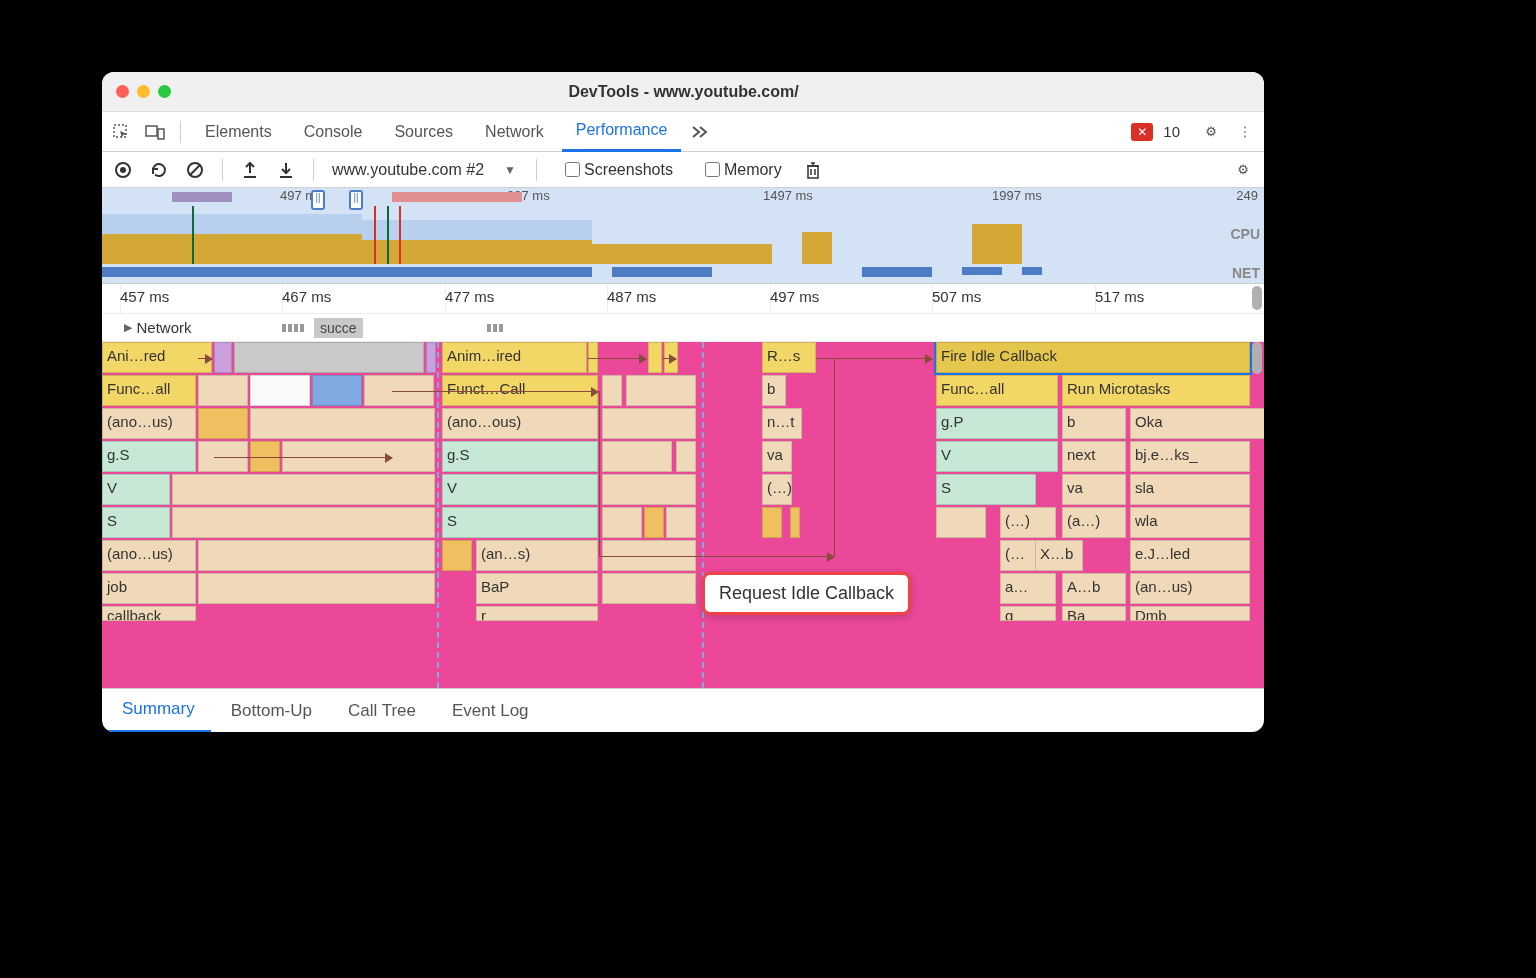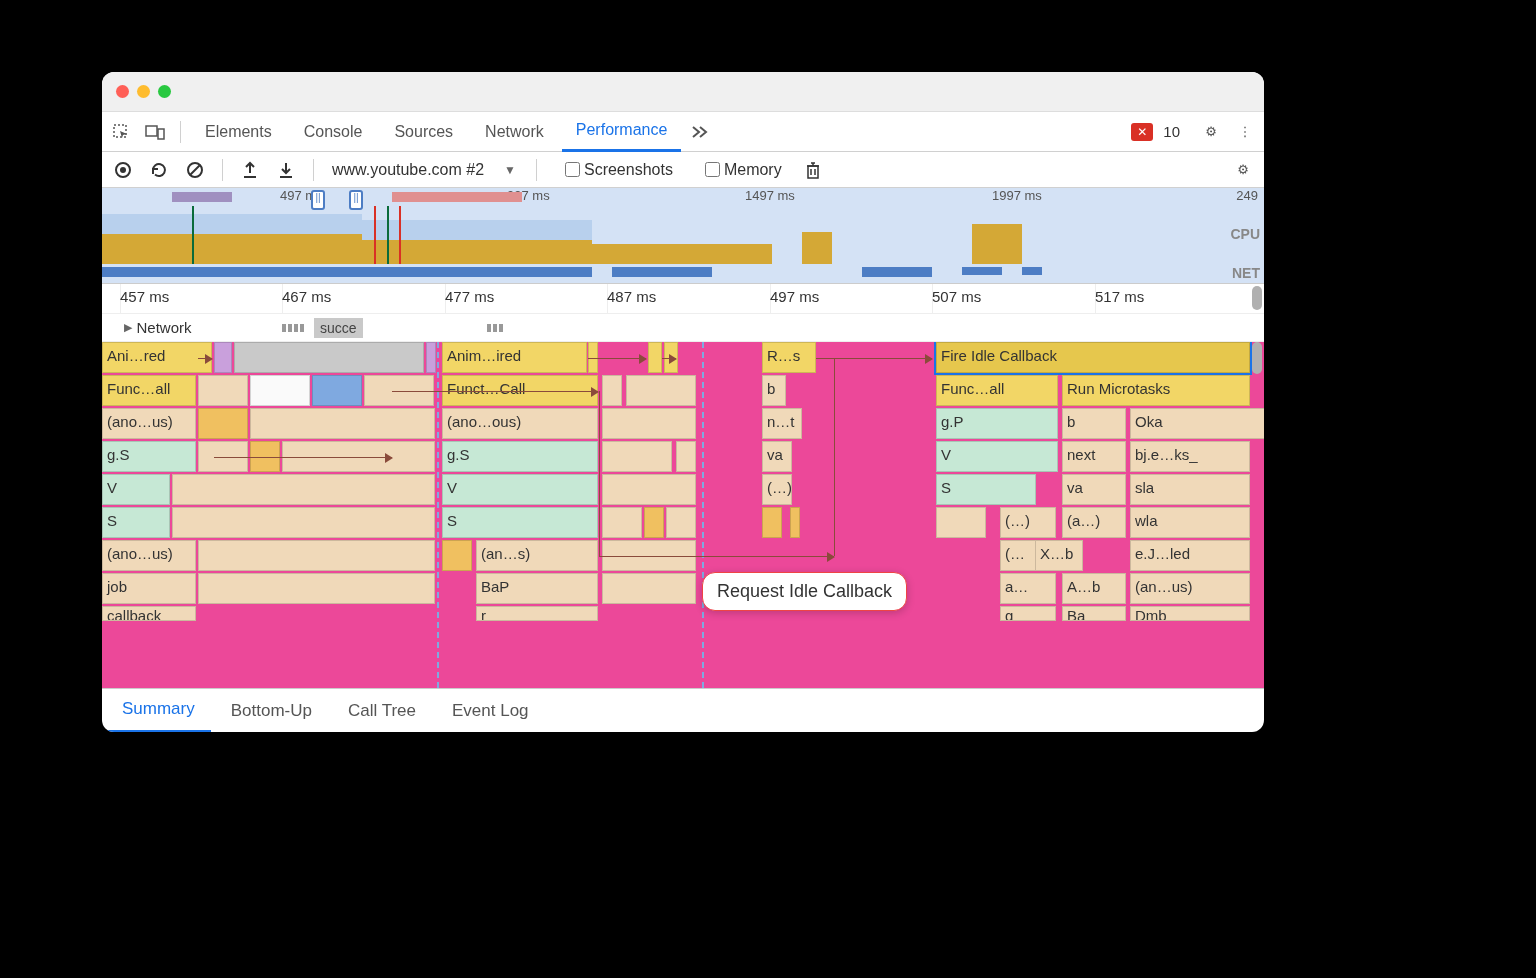--- a/index.html
+++ b/index.html
@@ -47,38 +47,39 @@
 .c-tan { background: #f0d9b9; }
 .c-gry { background: #c9c9c9; }
 .c-blu { background: #7fa9e0; }
 .c-pur { background: #c9a0dc; }
 .c-ora { background: #f0c060; }
 .c-wht { background: #fafafa; }
 .selected { outline: 2px solid #1a73e8; background: #e6c74d !important; }
 .dashed-sep { position: absolute; top: 0; bottom: 0; border-left: 2px dashed #7fa9e0; }
 .arrow { position: absolute; height: 1px; background: #8a4b3b; }
 .arrow::after { content:''; position:absolute; right:-1px; top:-4px; border-left:8px solid #8a4b3b; border-top:5px solid transparent; border-bottom:5px solid transparent; }
-.tooltip { position: absolute; background: #fff; border: 1px solid #ef4444; box-shadow: 0 2px 8px rgba(0,0,0,0.2); padding: 8px 14px; font-size: 18px; color: #333; border-radius: 13px; }
+.tooltip { position: absolute; background: #fff; border: 3px solid #ef4444; box-shadow: 0 2px 8px rgba(0,0,0,0.2); padding: 8px 14px; font-size: 18px; color: #333; border-radius: 8px; }
 .detailtabs { height: 44px; display: flex; align-items: center; border-top: 1px solid #ccc; padding: 0 4px; gap: 4px; }
 .dtab { padding: 0 16px; height: 44px; display: flex; align-items: center; color: #555; cursor: pointer; font-size: 17px; }
 .dtab.active { color: #1a73e8; border-bottom: 3px solid #1a73e8; }
 .scrollbar-v { position: absolute; right: 0; top: 0; width: 14px; bottom: 0; }
 .scrollthumb { position: absolute; width: 10px; right: 2px; background: #b0b0b0; border-radius: 5px; }
 .marker { position:absolute; top:0; bottom:0; width:2px; }
 </style>
 </head>
 <body>
 
 <div class="window">
   <div class="titlebar">
     <div class="traffic">
       <span class="tl-red"></span>
       <span class="tl-yel"></span>
       <span class="tl-grn"></span>
     </div>
+    <div class="title">DevTools - www.youtube.com/</div>
     <div style="width:54px"></div>
   </div>
 
   <div class="tabbar">
     <div class="iconbtn">
         <svg width="18" height="18" viewBox="0 0 18 18">
           <rect x="2" y="2" width="12" height="12" fill="none" stroke="#555" stroke-width="1.5" stroke-dasharray="2 2"></rect>
           <path d="M8 8 L15 11 L11 12 L10 15 Z" fill="#555"></path>
         </svg>
       </div>
@@ -154,21 +155,21 @@
           <path d="M3 6 L15 6 M7 3 L11 3 M9 3 L9 6 M7 9 L7 15 M11 9 L11 15" stroke="#333" stroke-width="1.5" fill="none"></path>
         </svg>
       </div>
     <div class="spacer"></div>
     <div class="iconbtn">⚙</div>
   </div>
 
   <div class="overview">
     <span class="ov-tick" style="left:178px">497 ms</span>
     <span class="ov-tick" style="left:405px">997 ms</span>
-    <span class="ov-tick" style="left:643px">1497 ms</span>
+    <span class="ov-tick" style="left:661px">1497 ms</span>
     <span class="ov-tick" style="left:890px">1997 ms</span>
     <span class="ov-tick" style="right:6px">249</span>
     <span class="ov-label" style="top:38px">CPU</span>
     <span class="ov-label" style="bottom:2px">NET</span>
     <div class="ov-cpu-band">
       <div style="position:absolute;left:0;width:260px;height:50px;bottom:0;background:linear-gradient(to top,#d4a836 0%,#d4a836 60%,#b8d0ed 60%)"></div>
       <div style="position:absolute;left:260px;width:230px;height:44px;bottom:0;background:linear-gradient(to top,#d4a836 0%,#d4a836 55%,#b8d0ed 55%)"></div>
       <div style="position:absolute;left:490px;width:180px;height:20px;bottom:0;background:#d4a836"></div>
       <div style="position:absolute;left:700px;width:30px;height:32px;bottom:0;background:#d4a836"></div>
       <div style="position:absolute;left:870px;width:50px;height:40px;bottom:0;background:#d4a836"></div>

